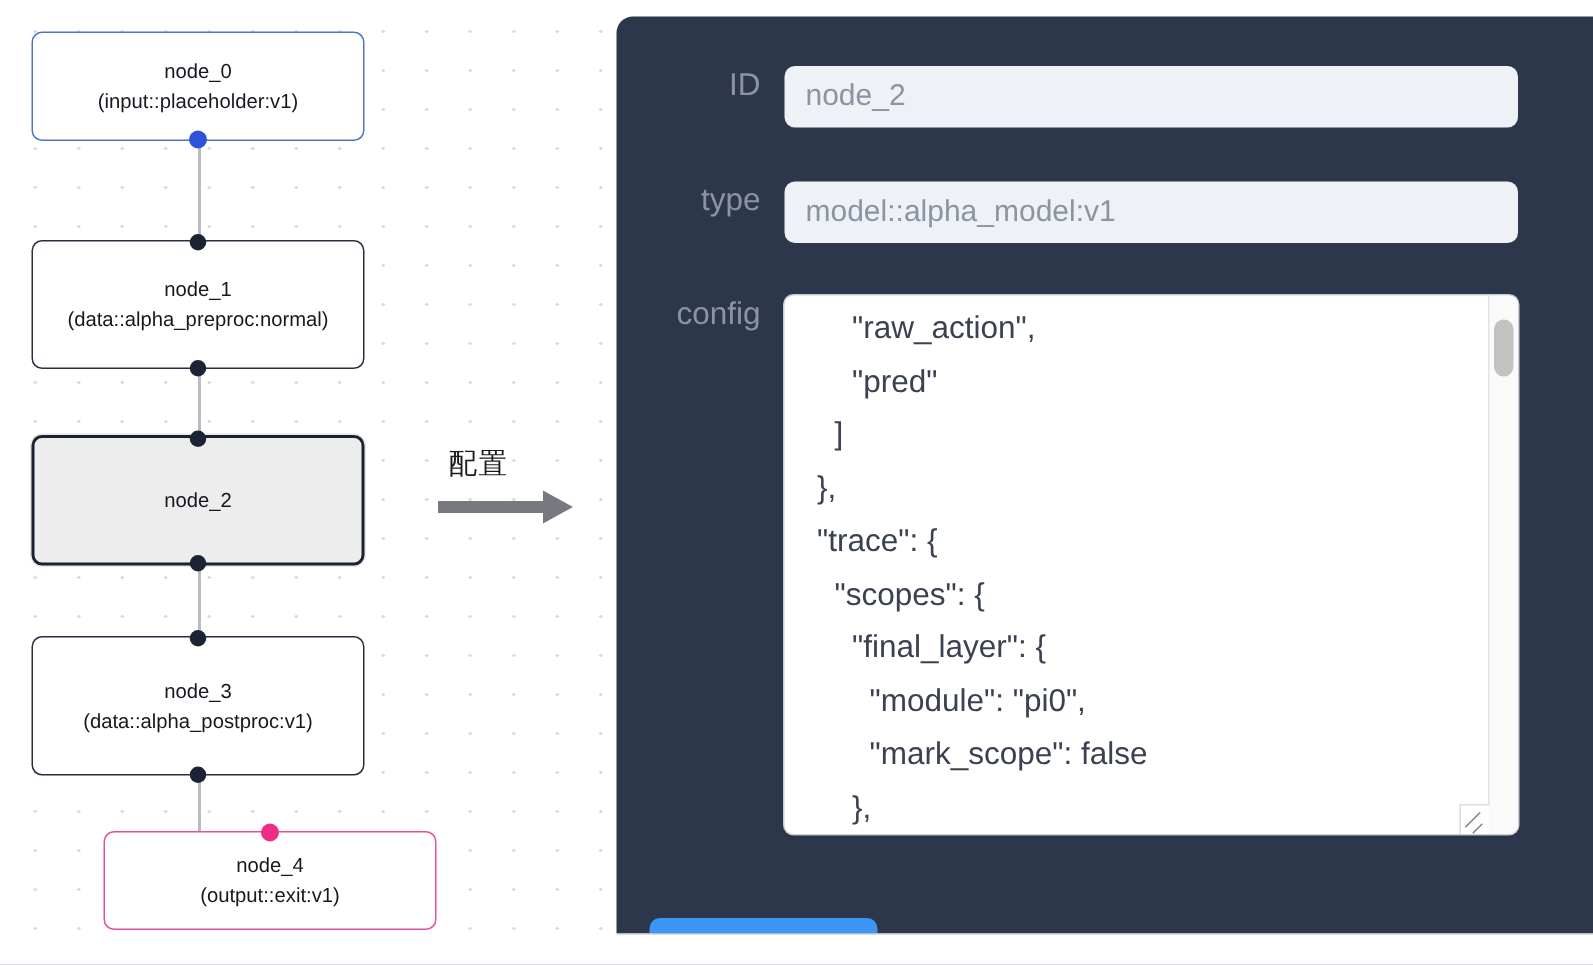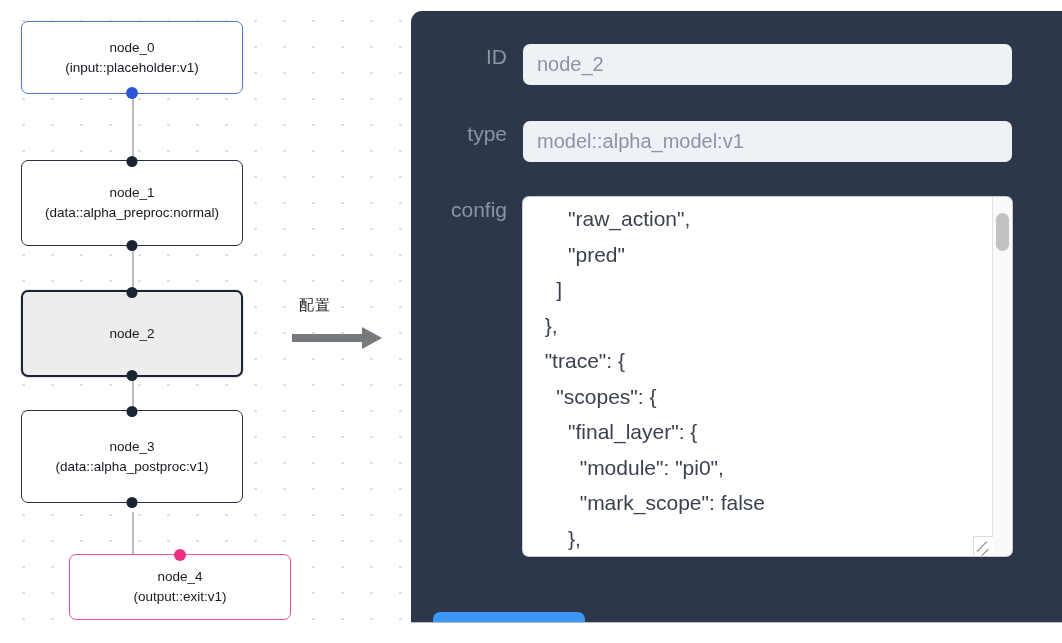--- a/index.html
+++ b/index.html
@@ -94,21 +94,21 @@
     left: 292px;
     top: 296px;
     width: 100px;
     height: 62px;
     z-index: 4;
   }
   .arrow-label {
     position: absolute;
     left: 7px;
     top: 0;
-    font-size: 15px;
+    font-size: 19px;
     color: #1c1c1c;
     letter-spacing: 1px;
     white-space: nowrap;
     font-family: "DejaVu Sans", sans-serif;
   }
   .arrow-shaft {
     position: absolute;
     left: 0;
     top: 38px;
     width: 74px;
@@ -296,21 +296,21 @@
       <span class="nd-sub">(data::alpha_preproc:normal)</span>
       <span class="handle bottom"></span>
     </div>
 
     <div class="node is-selected" style="top:290px;height:87px;">
       <span class="handle top"></span>
       <span class="nd-title">node_2</span>
       <span class="handle bottom"></span>
     </div>
 
-    <div class="node" style="top:410px;height:93px;">
+    <div class="node" style="top:424px;height:93px;">
       <span class="handle top"></span>
       <span class="nd-title">node_3</span>
       <span class="nd-sub">(data::alpha_postproc:v1)</span>
       <span class="handle bottom"></span>
     </div>
 
     <div class="node is-output" style="top:554px;height:66px;margin-left:48px;">
       <span class="handle pink"></span>
       <span class="nd-title">node_4</span>
       <span class="nd-sub">(output::exit:v1)</span>

